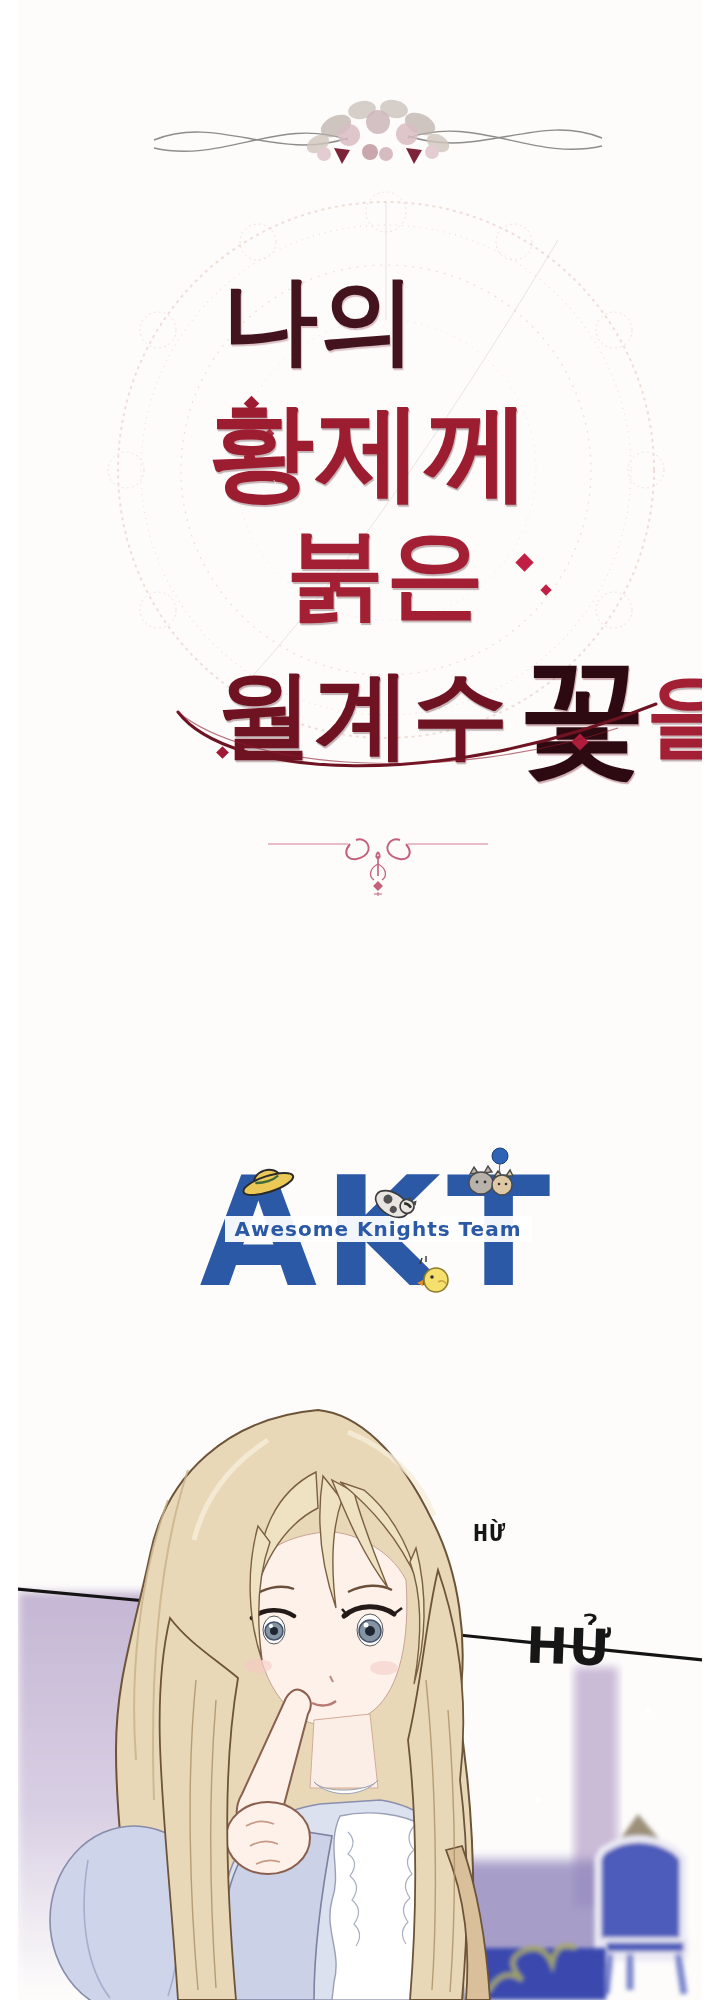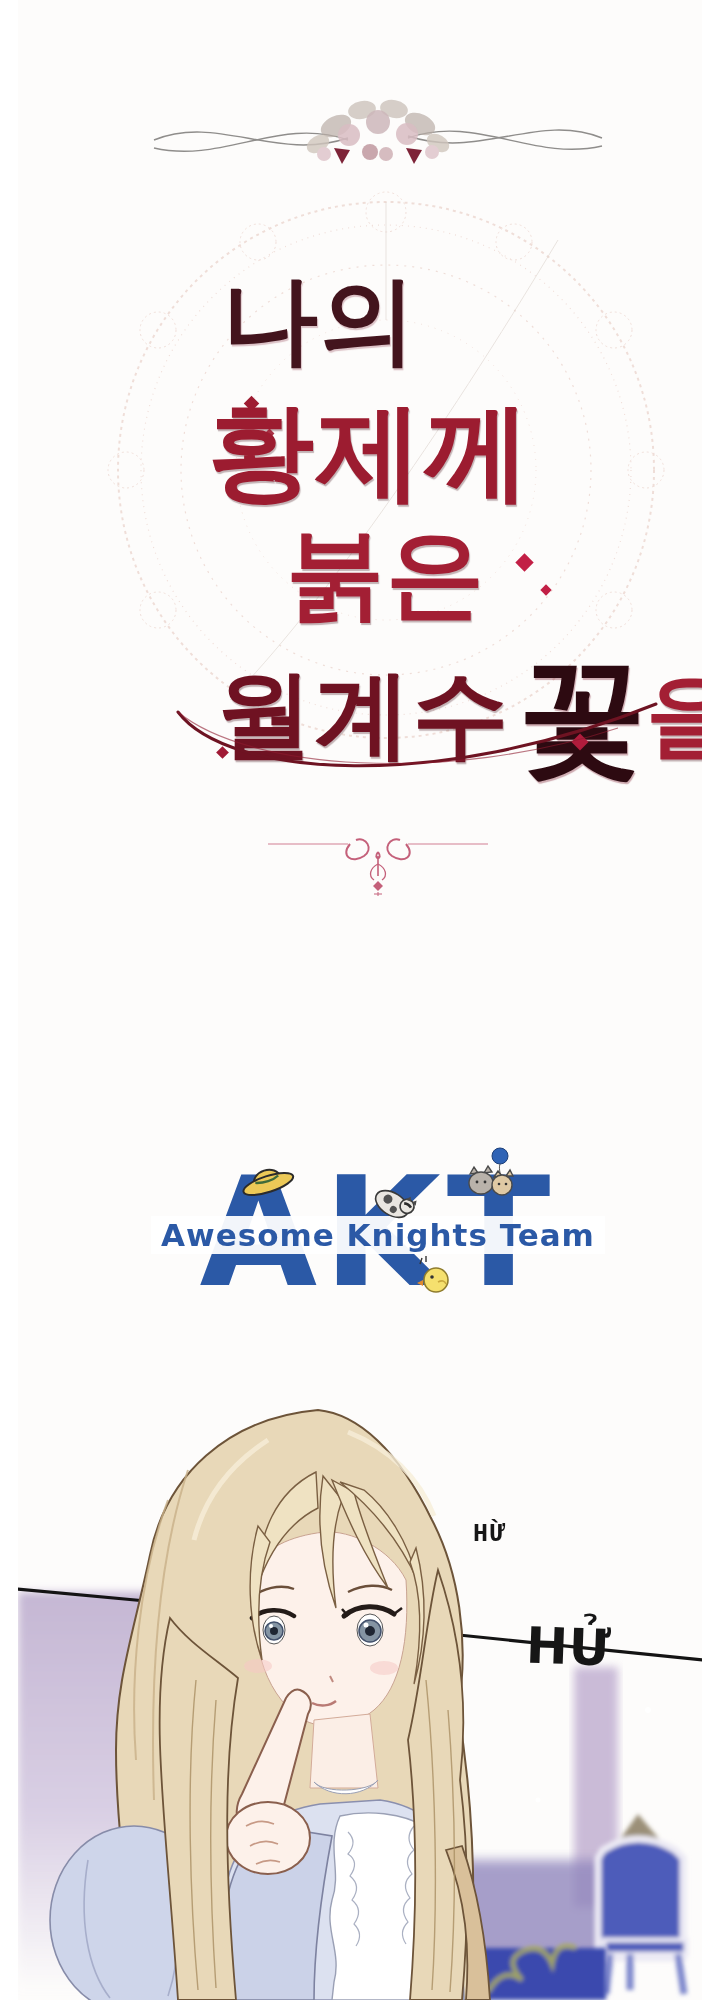--- a/index.html
+++ b/index.html
@@ -33,21 +33,21 @@
   .akt-letters{
     position:absolute;top:1158px;left:0;width:720px;text-align:center;
     font-size:152px;line-height:150px;font-weight:900;color:#2b59a6;
     letter-spacing:6px;font-family:"DejaVu Sans",sans-serif;
   }
   .akt-name{
     position:absolute;top:1216px;left:0;width:720px;text-align:center;
   }
   .akt-name span{
     display:inline-block;background:rgba(255,255,255,.94);padding:1px 10px;
-    color:#2b59a6;font-size:31px;font-weight:bold;letter-spacing:1px;
+    color:#2b59a6;font-size:20px;font-weight:bold;letter-spacing:1px;
   }
 
   
   .sfx{position:absolute;color:#161616;font-weight:900;font-family:"DejaVu Sans",sans-serif;}
   .sfx-small{top:1520px;left:455px;font-size:25px;letter-spacing:1px;font-family:Liberation Mono, monospace;}
   .sfx-large{top:1618px;left:508px;font-size:50px;letter-spacing:1px;transform:rotate(2deg);}
 </style>
 </head>
 <body>
 

